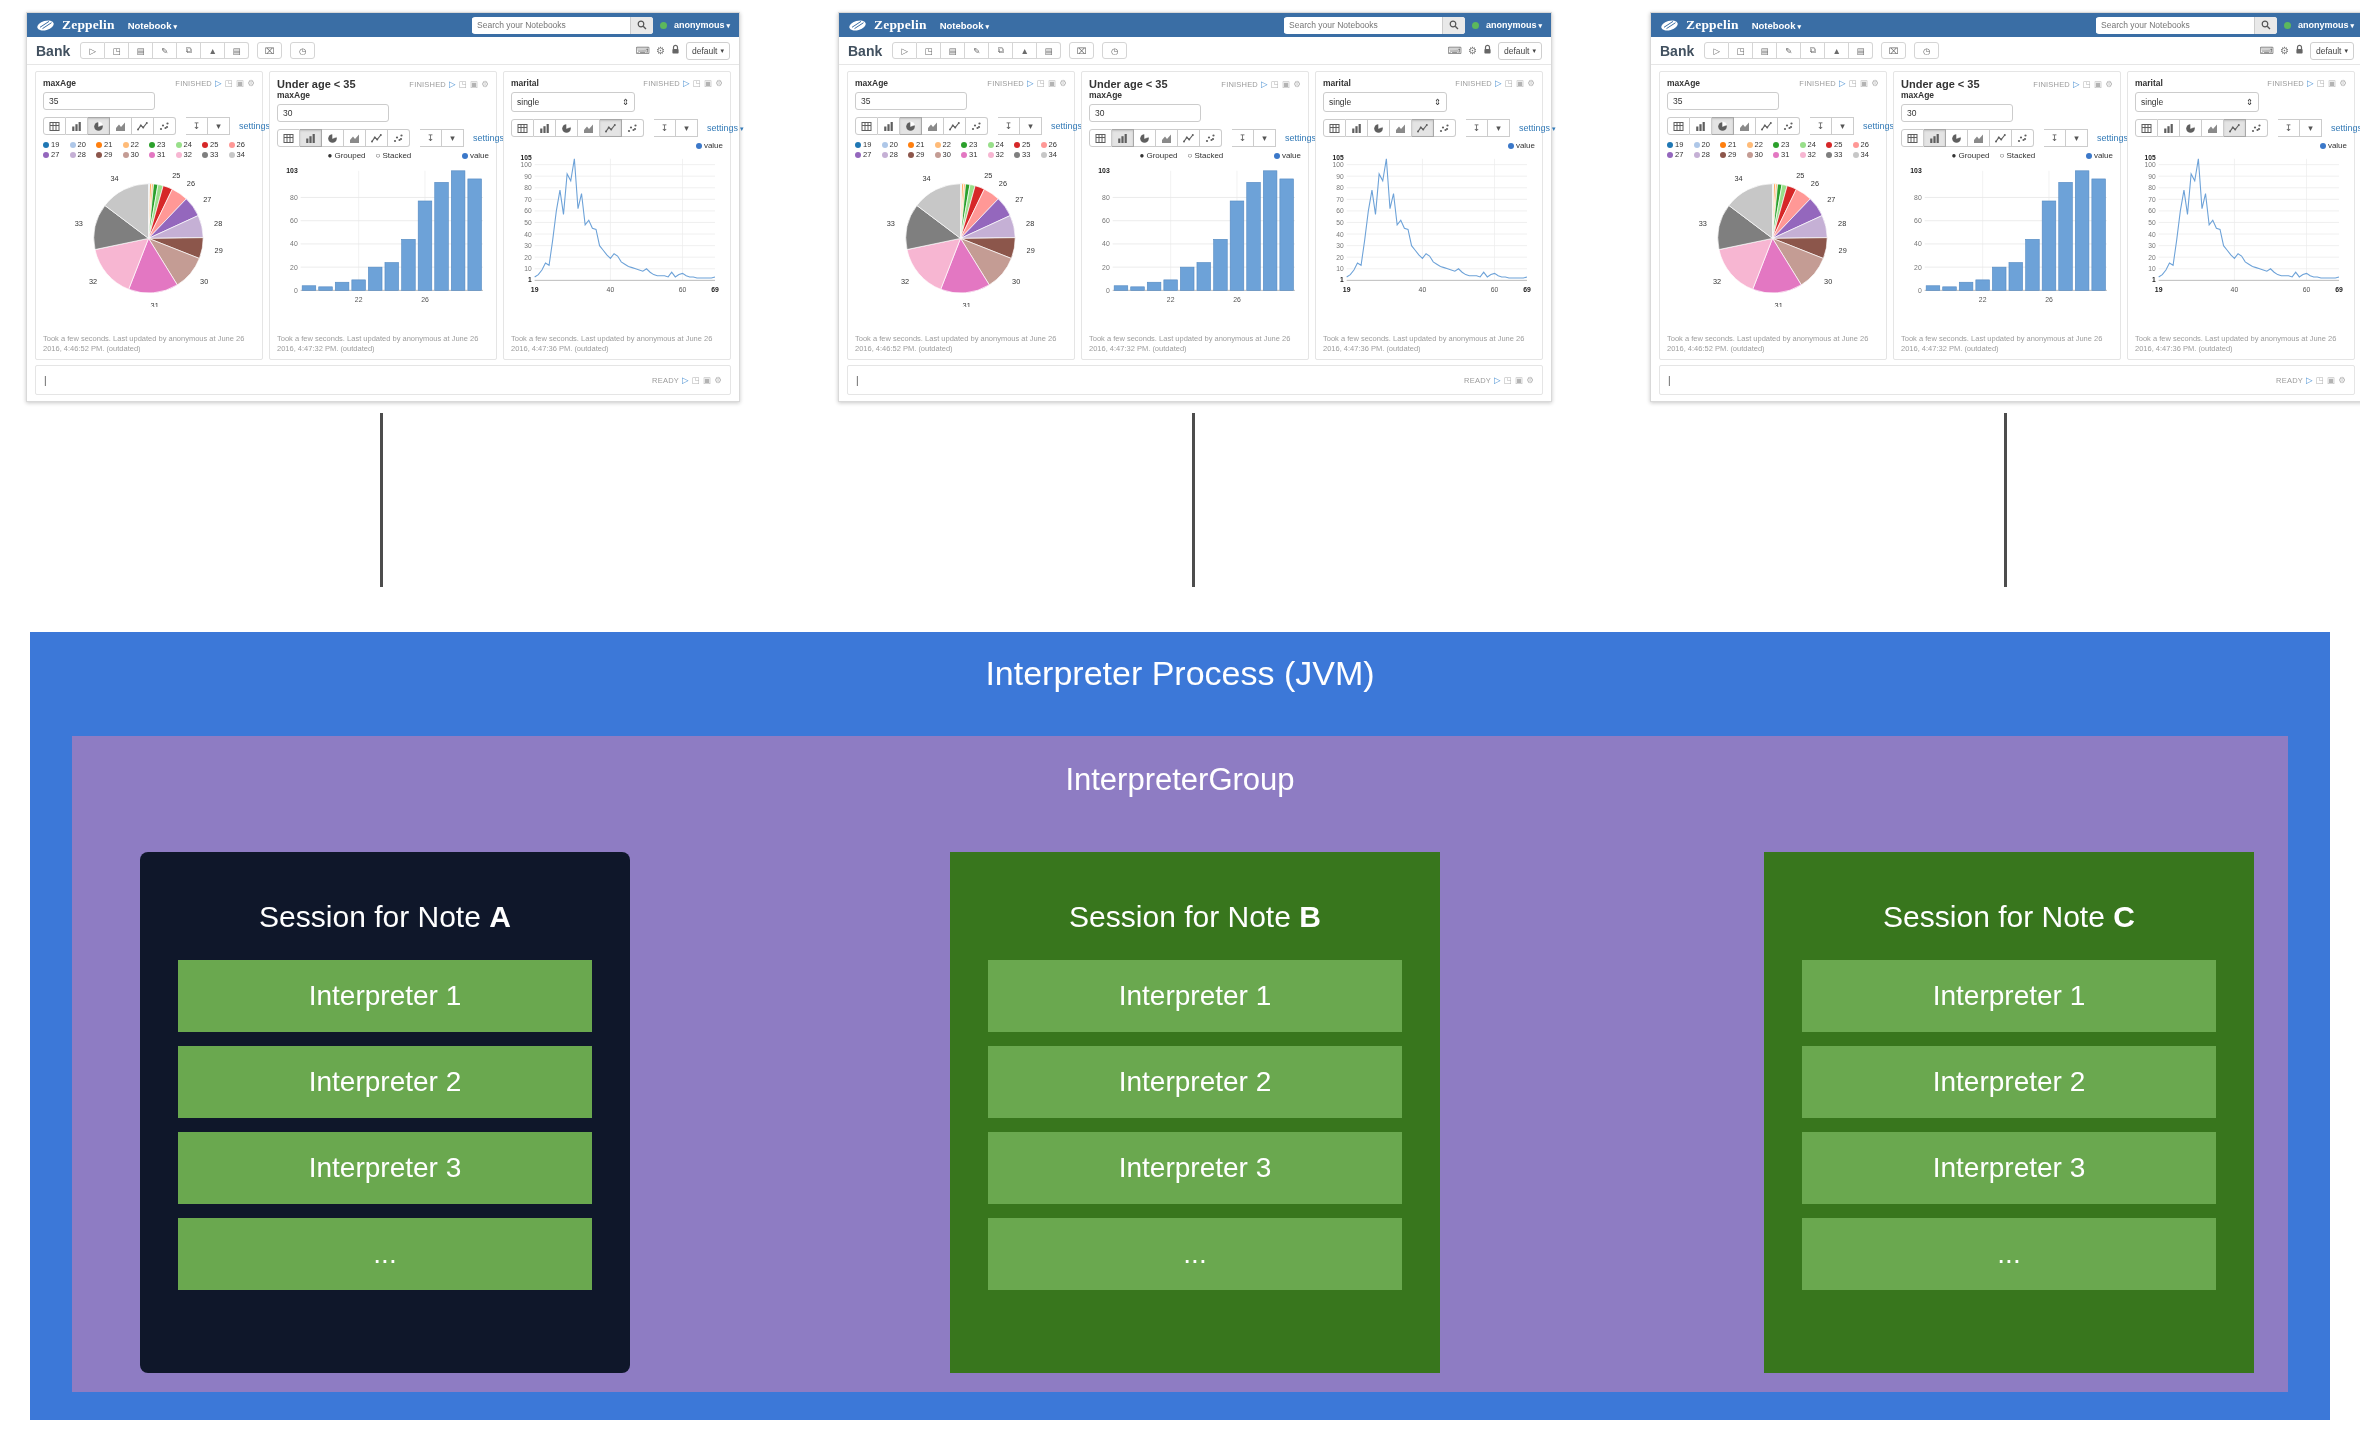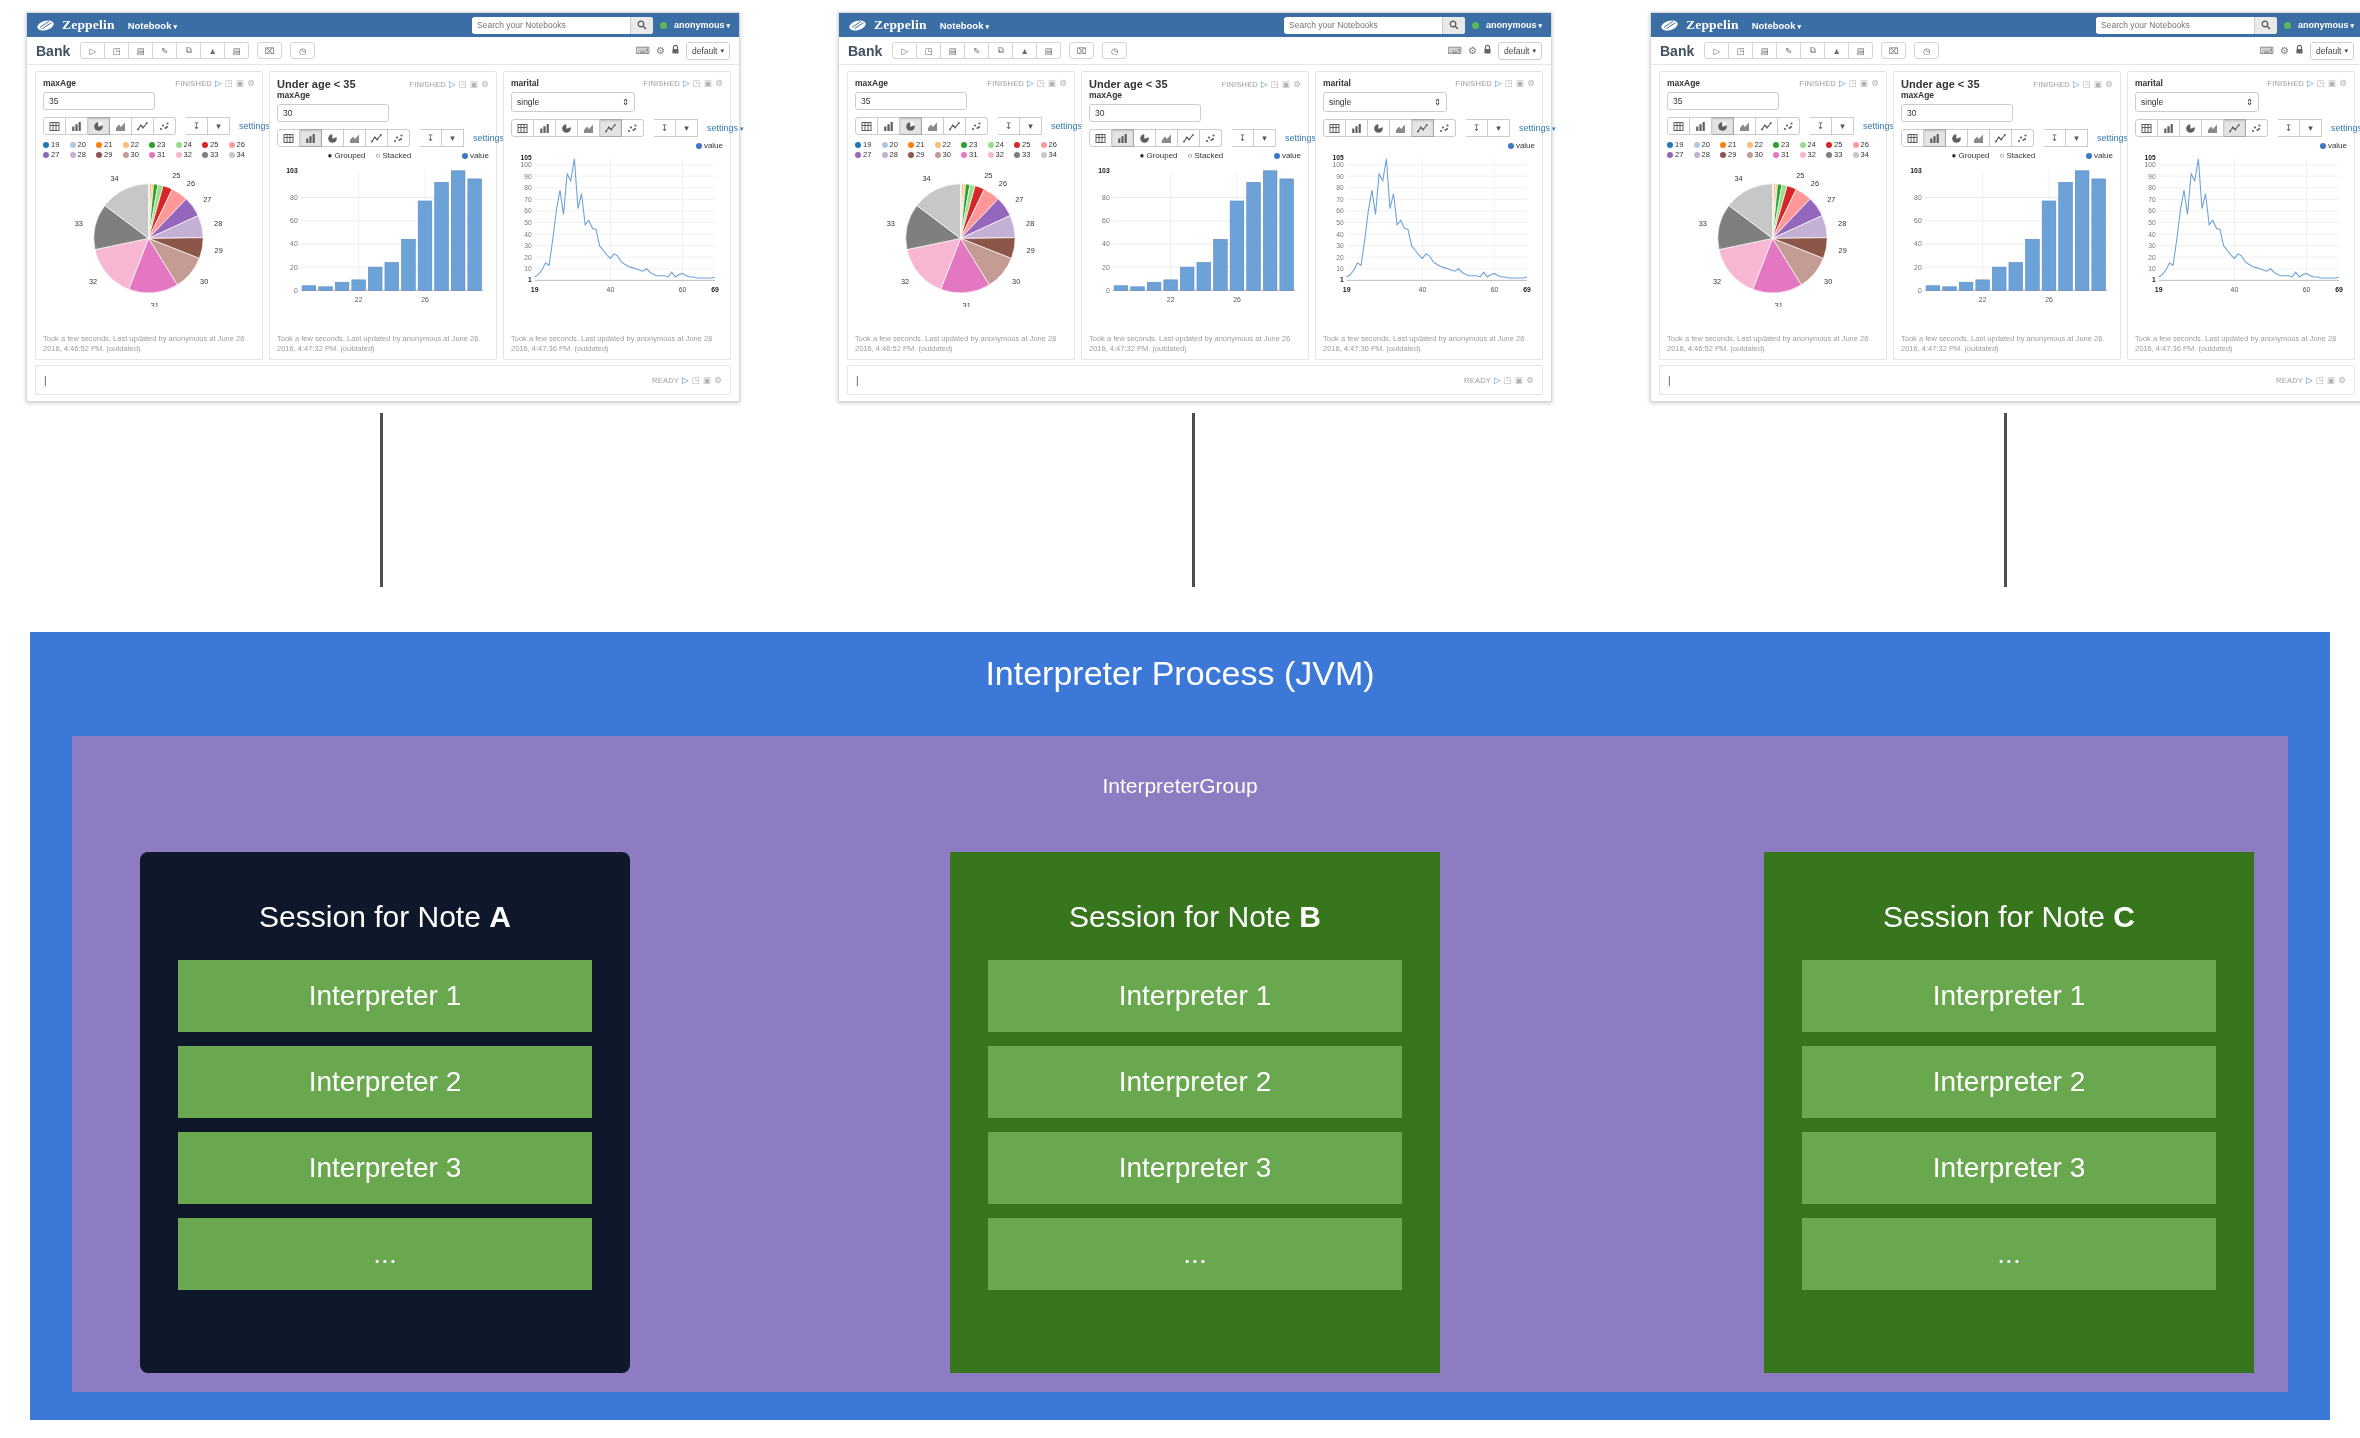--- a/index.html
+++ b/index.html
@@ -73,21 +73,21 @@
           display:flex;align-items:center;justify-content:space-between;padding:0 8px;background:#fff;}
   .cursorbar{font-size:10px;color:#555;}
 
   
   .connector{position:absolute;top:413px;height:174px;width:3px;background:#4d4d4d;}
 
   
   .jvm{position:absolute;left:30px;top:632px;width:2300px;height:788px;}
   .jvm-title{color:#fff;font-size:34px;text-align:center;padding-top:22px;}
   .grp{position:absolute;left:42px;top:104px;width:2216px;height:656px;}
-  .grp-title{color:#fff;font-size:21px;text-align:center;padding-top:38px;}
+  .grp-title{color:#fff;font-size:31px;text-align:center;padding-top:26px;}
   .sess{position:absolute;top:116px;width:490px;height:521px;}
   .sess-title{color:#fff;font-size:30px;text-align:center;margin-top:48px;}
   .sess-title b{font-weight:bold;}
   .rows{margin:26px 38px 0;}
   .irow{height:72px;margin-bottom:14px;display:flex;align-items:center;justify-content:center;
         color:#fff;font-size:28px;}
 </style>
 </head>
 <body>
 

